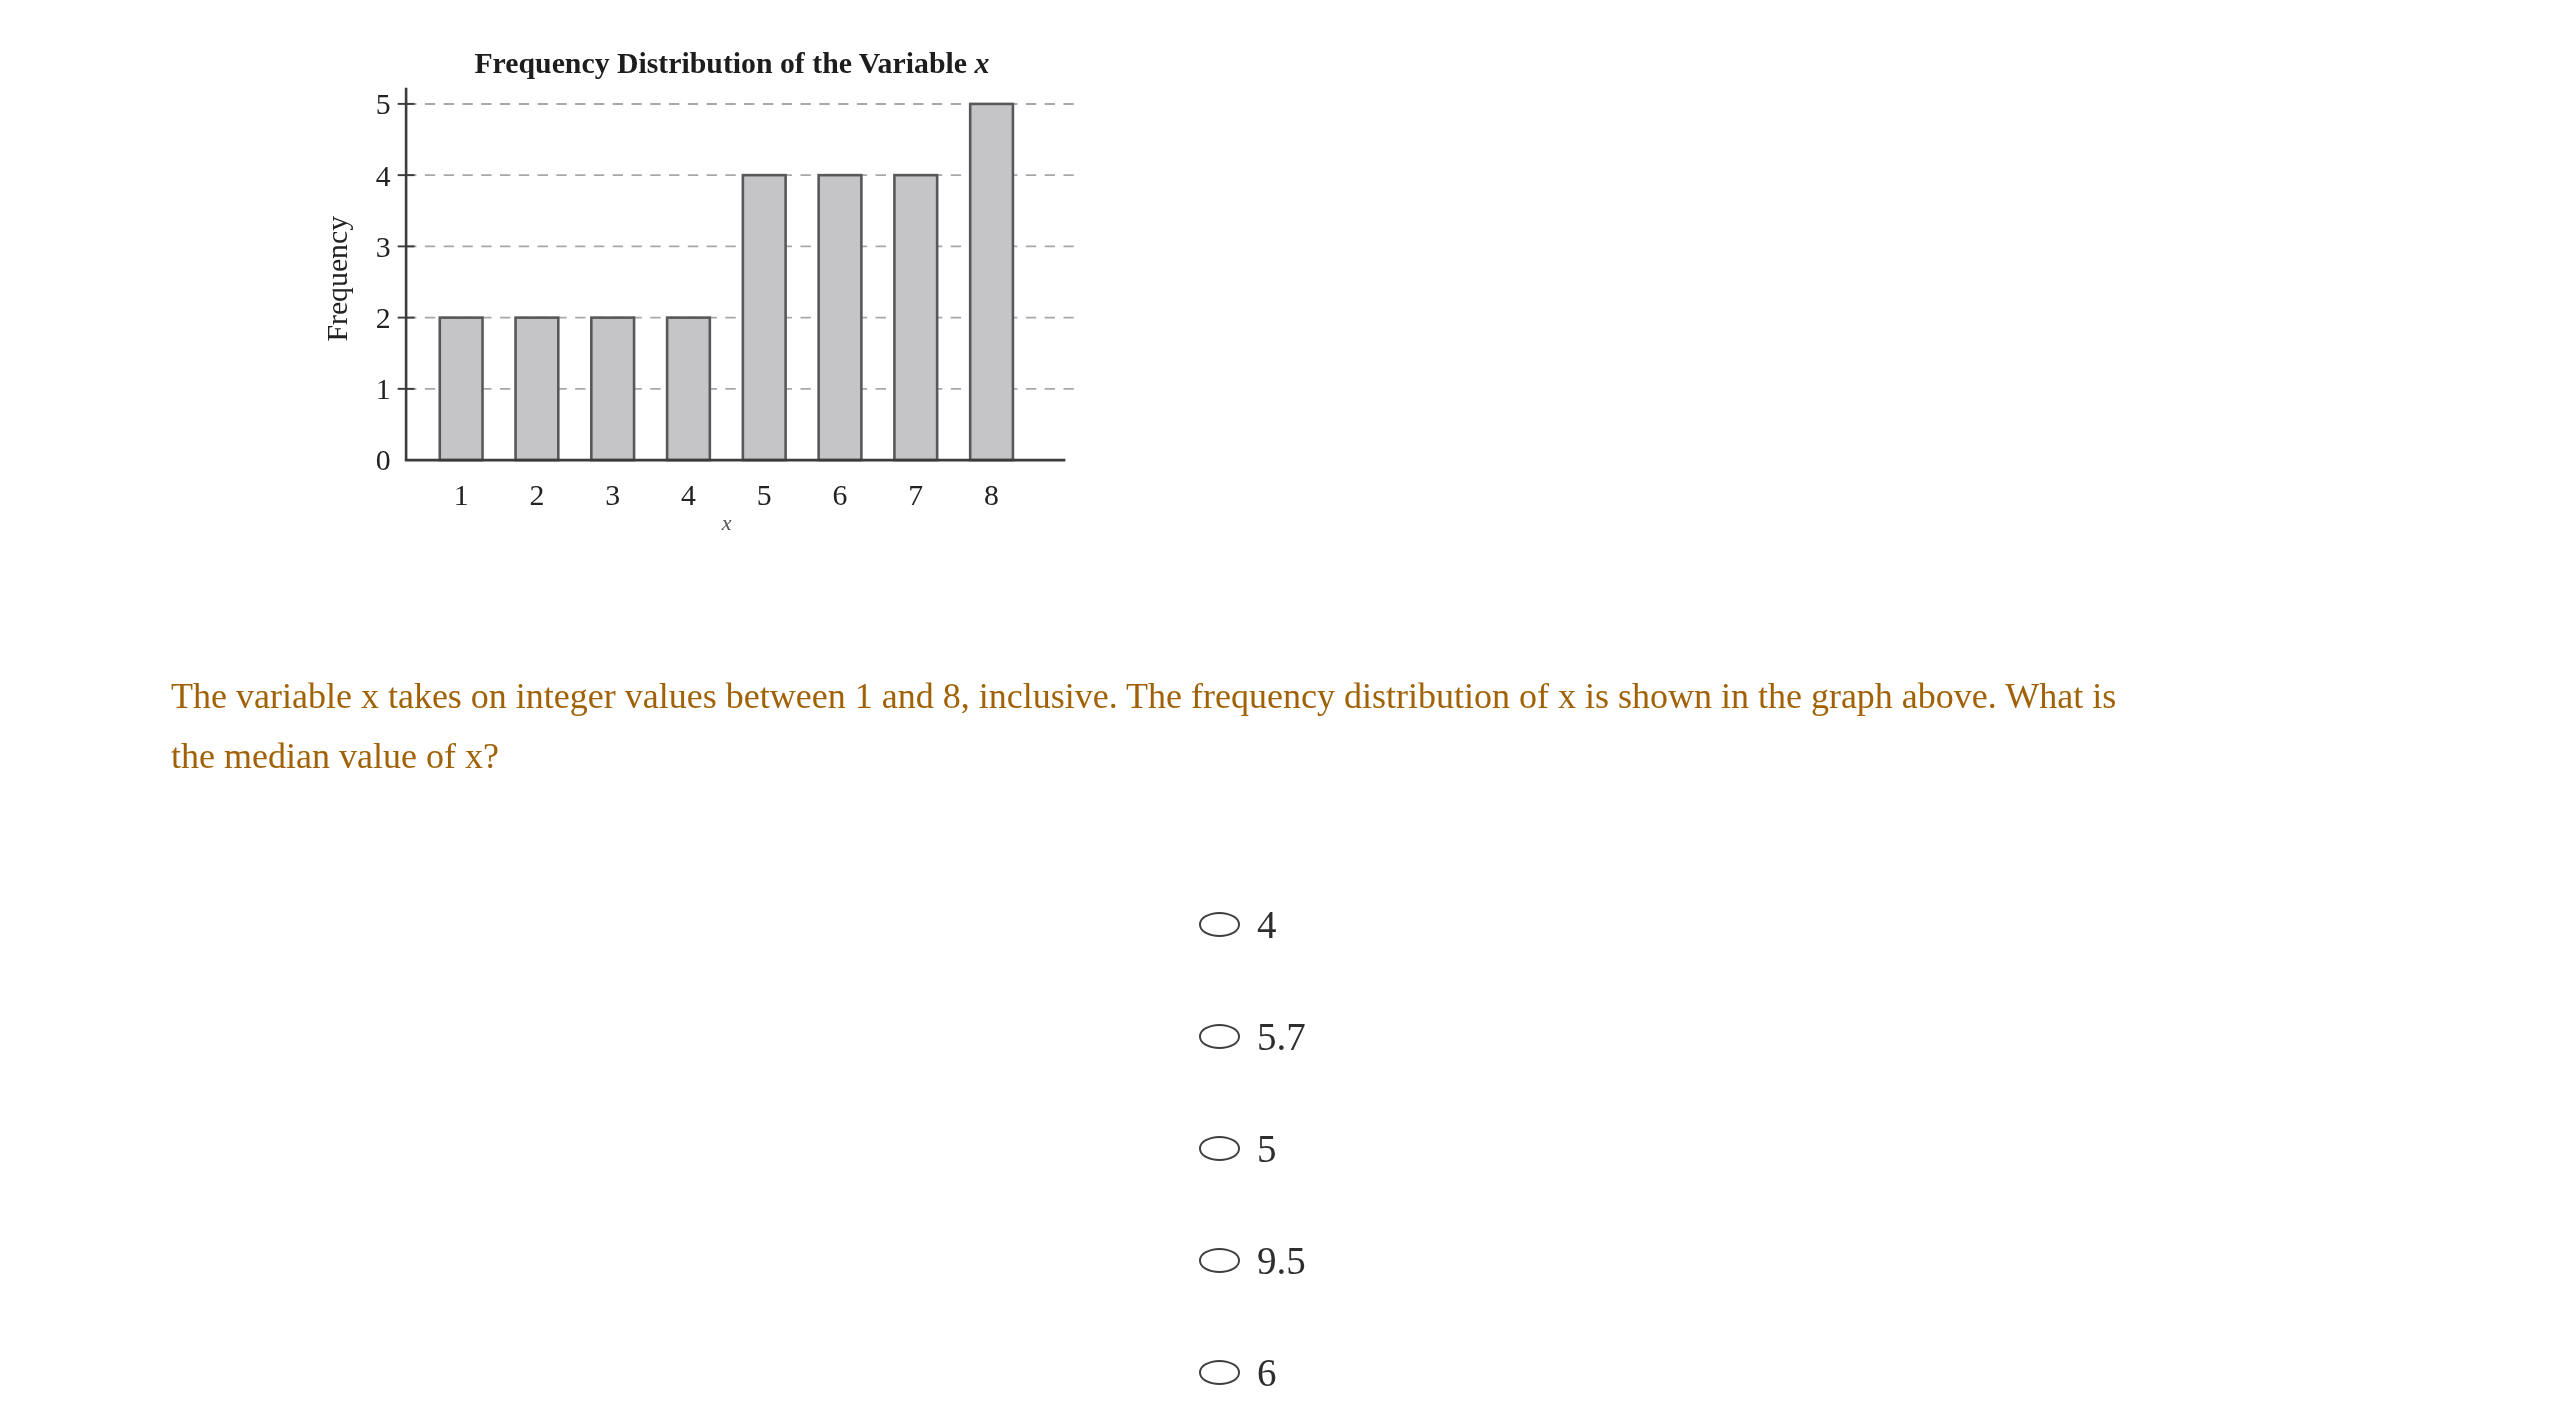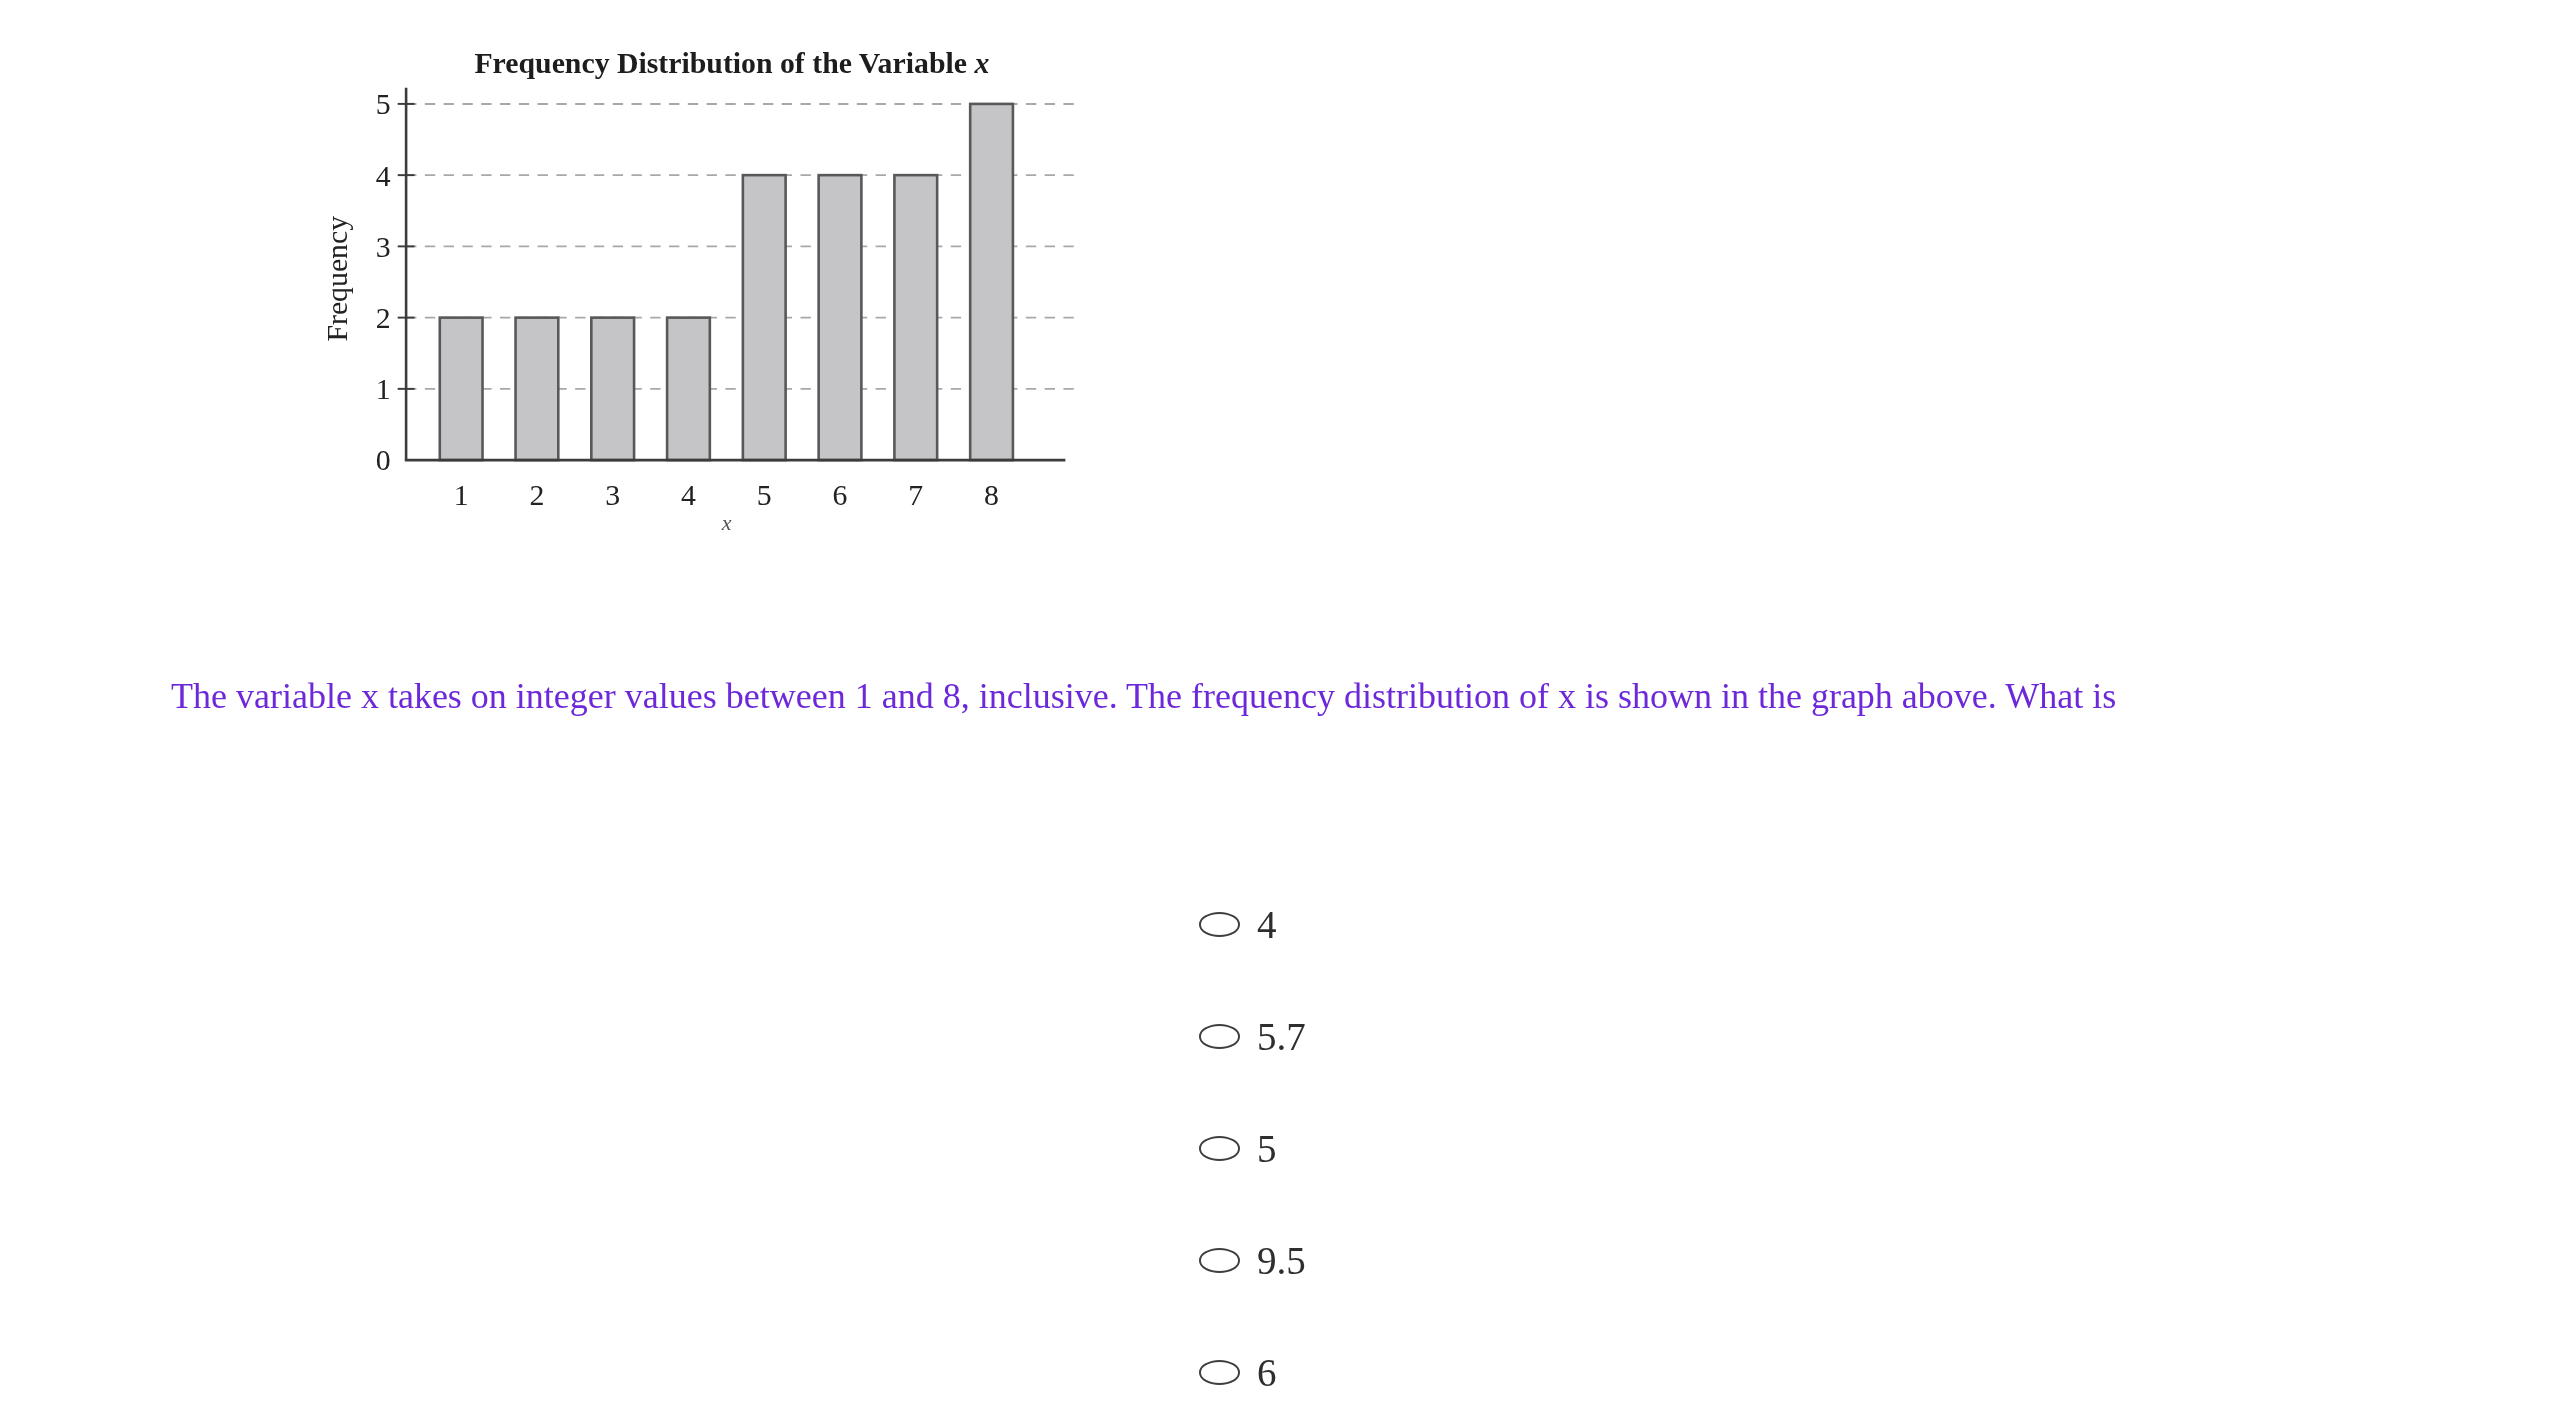--- a/index.html
+++ b/index.html
@@ -23,21 +23,21 @@
     height: 512px;
     margin: 0;
   }
   .question {
     position: absolute;
     left: 171px;
     top: 666px;
     width: 2305px;
     font-size: 36px;
     line-height: 60px;
-    color: #6d28d9;
+    color: #a16207;
   }
   .options {
     position: absolute;
     left: 1199px;
     top: 901px;
     margin: 0;
     padding: 0;
     list-style: none;
   }
   .option {
@@ -110,20 +110,21 @@
         <text x="974" y="740" text-anchor="middle" font-size="46" fill="#222222">7</text>
         <text x="1091" y="740" text-anchor="middle" font-size="46" fill="#222222">8</text>
         <text x="690" y="72" text-anchor="middle" font-size="46" font-weight="bold" fill="#1d1d1d"><tspan>Frequency Distribution of the Variable </tspan><tspan font-style="italic">x</tspan></text>
         <text x="95" y="390" text-anchor="middle" font-size="46" fill="#222222" transform="rotate(-90 95 390)">Frequency</text>
         <text x="682" y="778" text-anchor="middle" font-size="34" font-style="italic" fill="#555555">x</text>
       </svg>
   </figure>
 
   <div class="question">
     <div>The variable x takes on integer values between 1 and 8, inclusive. The frequency distribution of x is shown in the graph above. What is</div>
+    <div>the median value of x?</div>
   </div>
 
   <ul class="options">
     <li class="option">
       <span class="radio"></span>
       <span class="olabel">4</span>
     </li>
     <li class="option">
       <span class="radio"></span>
       <span class="olabel">5.7</span>

